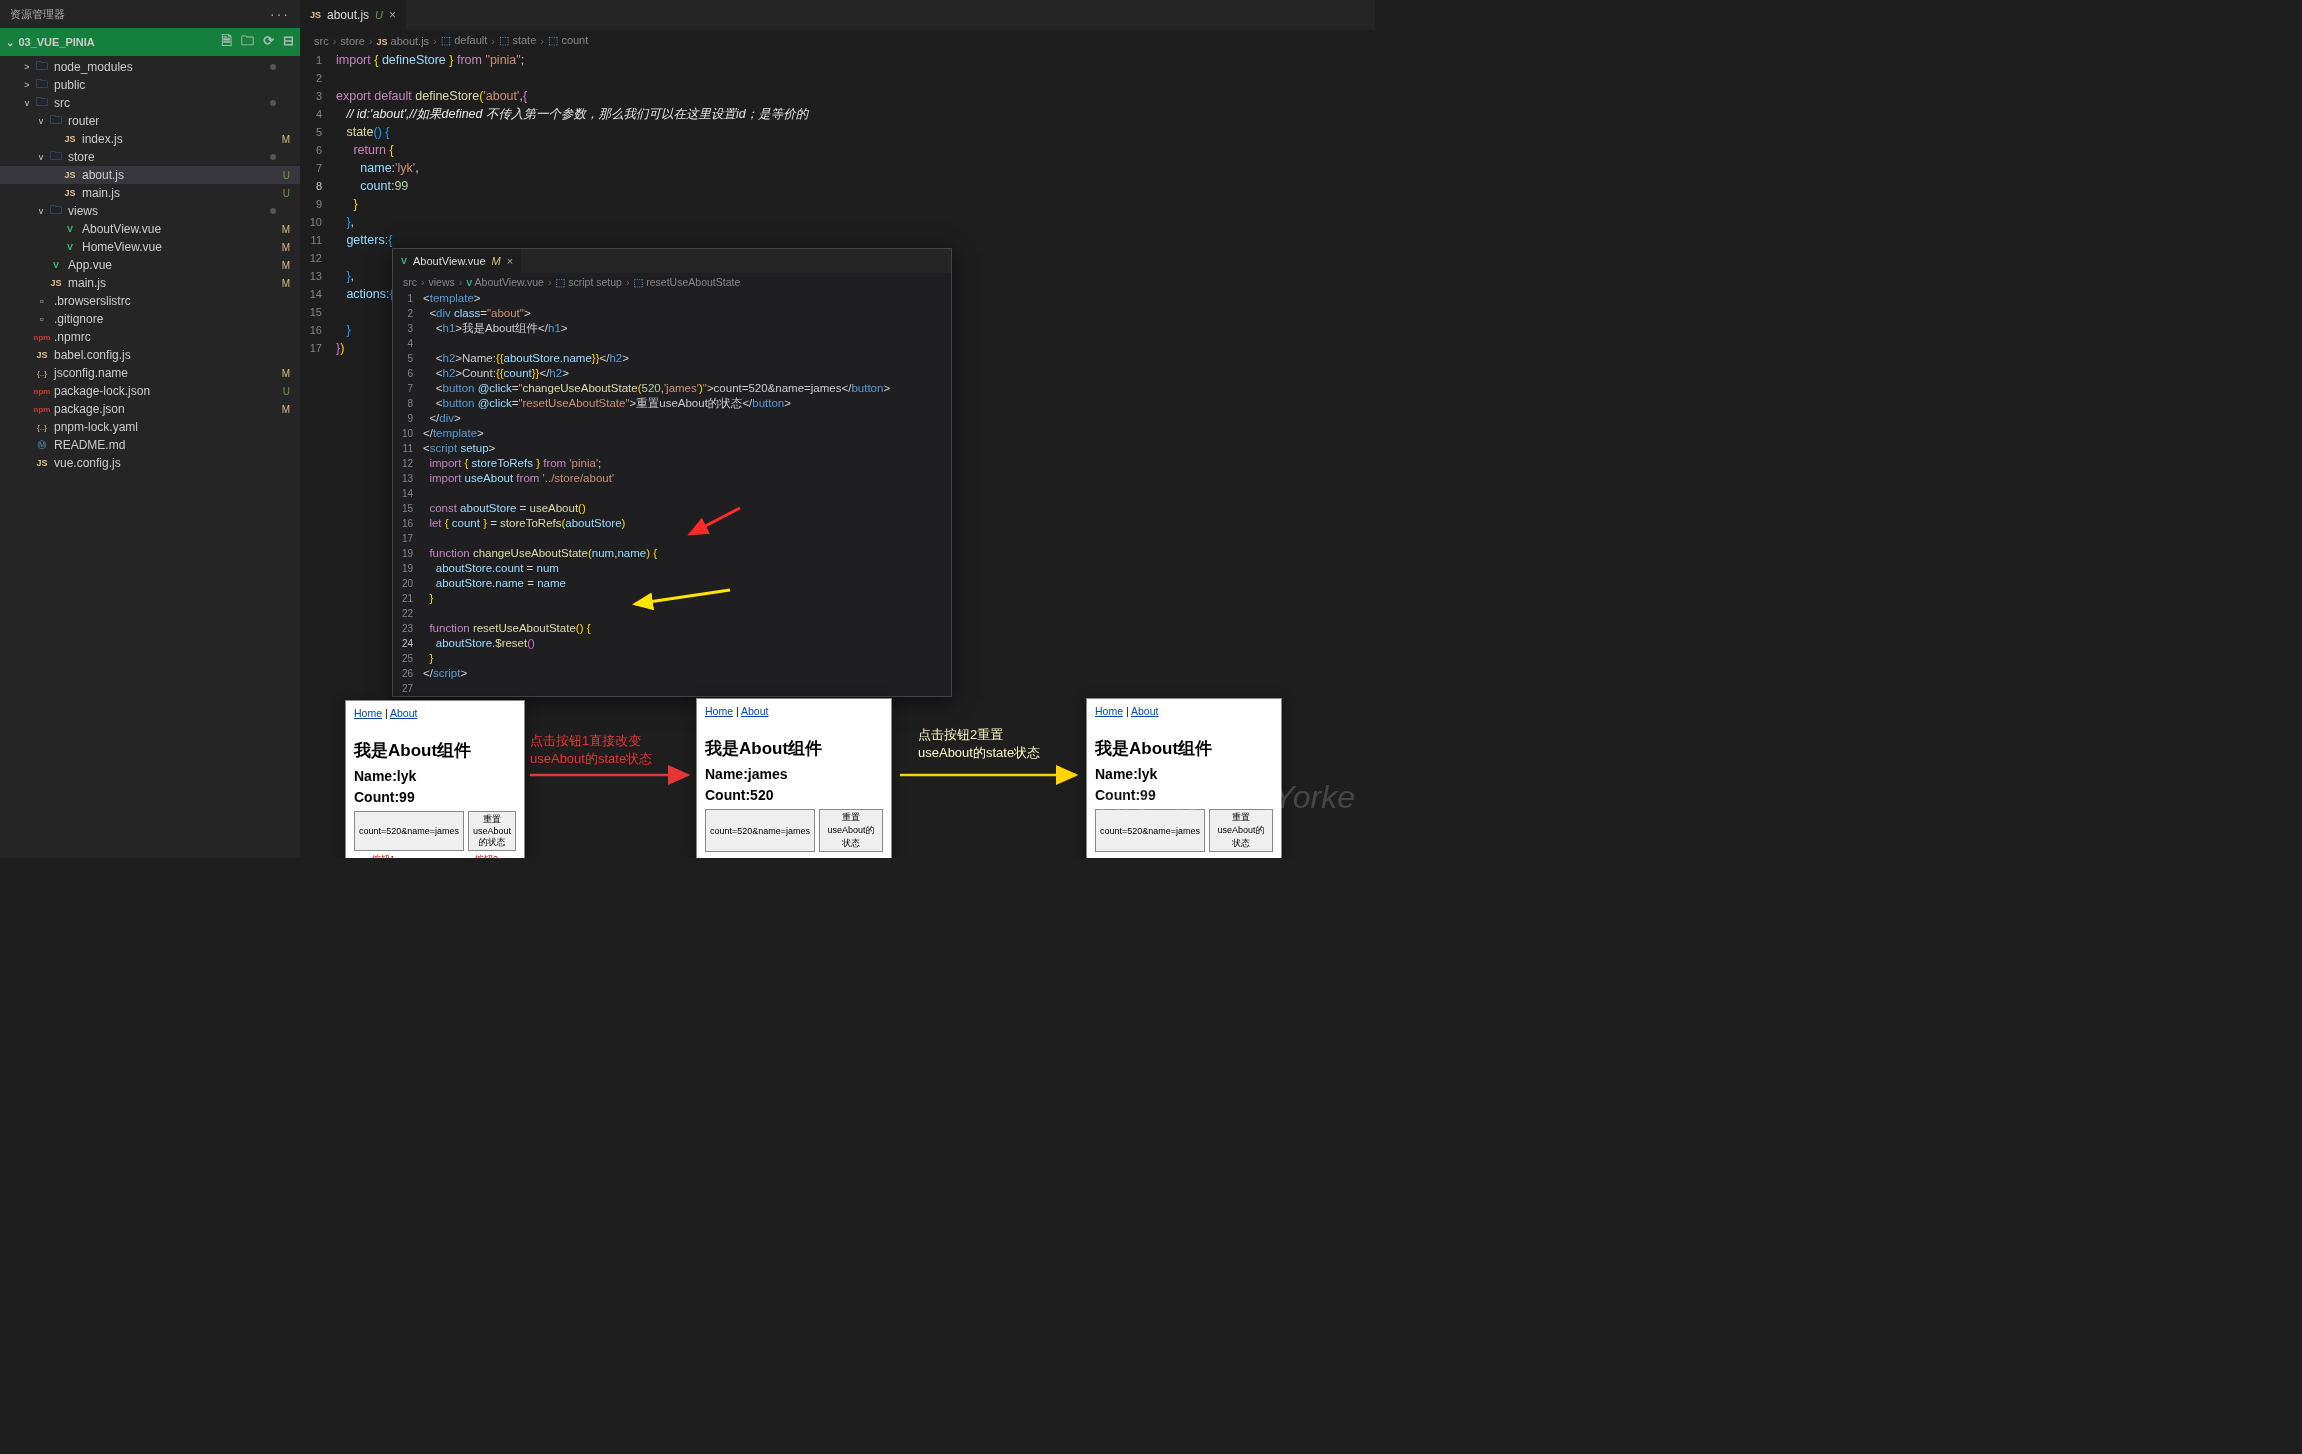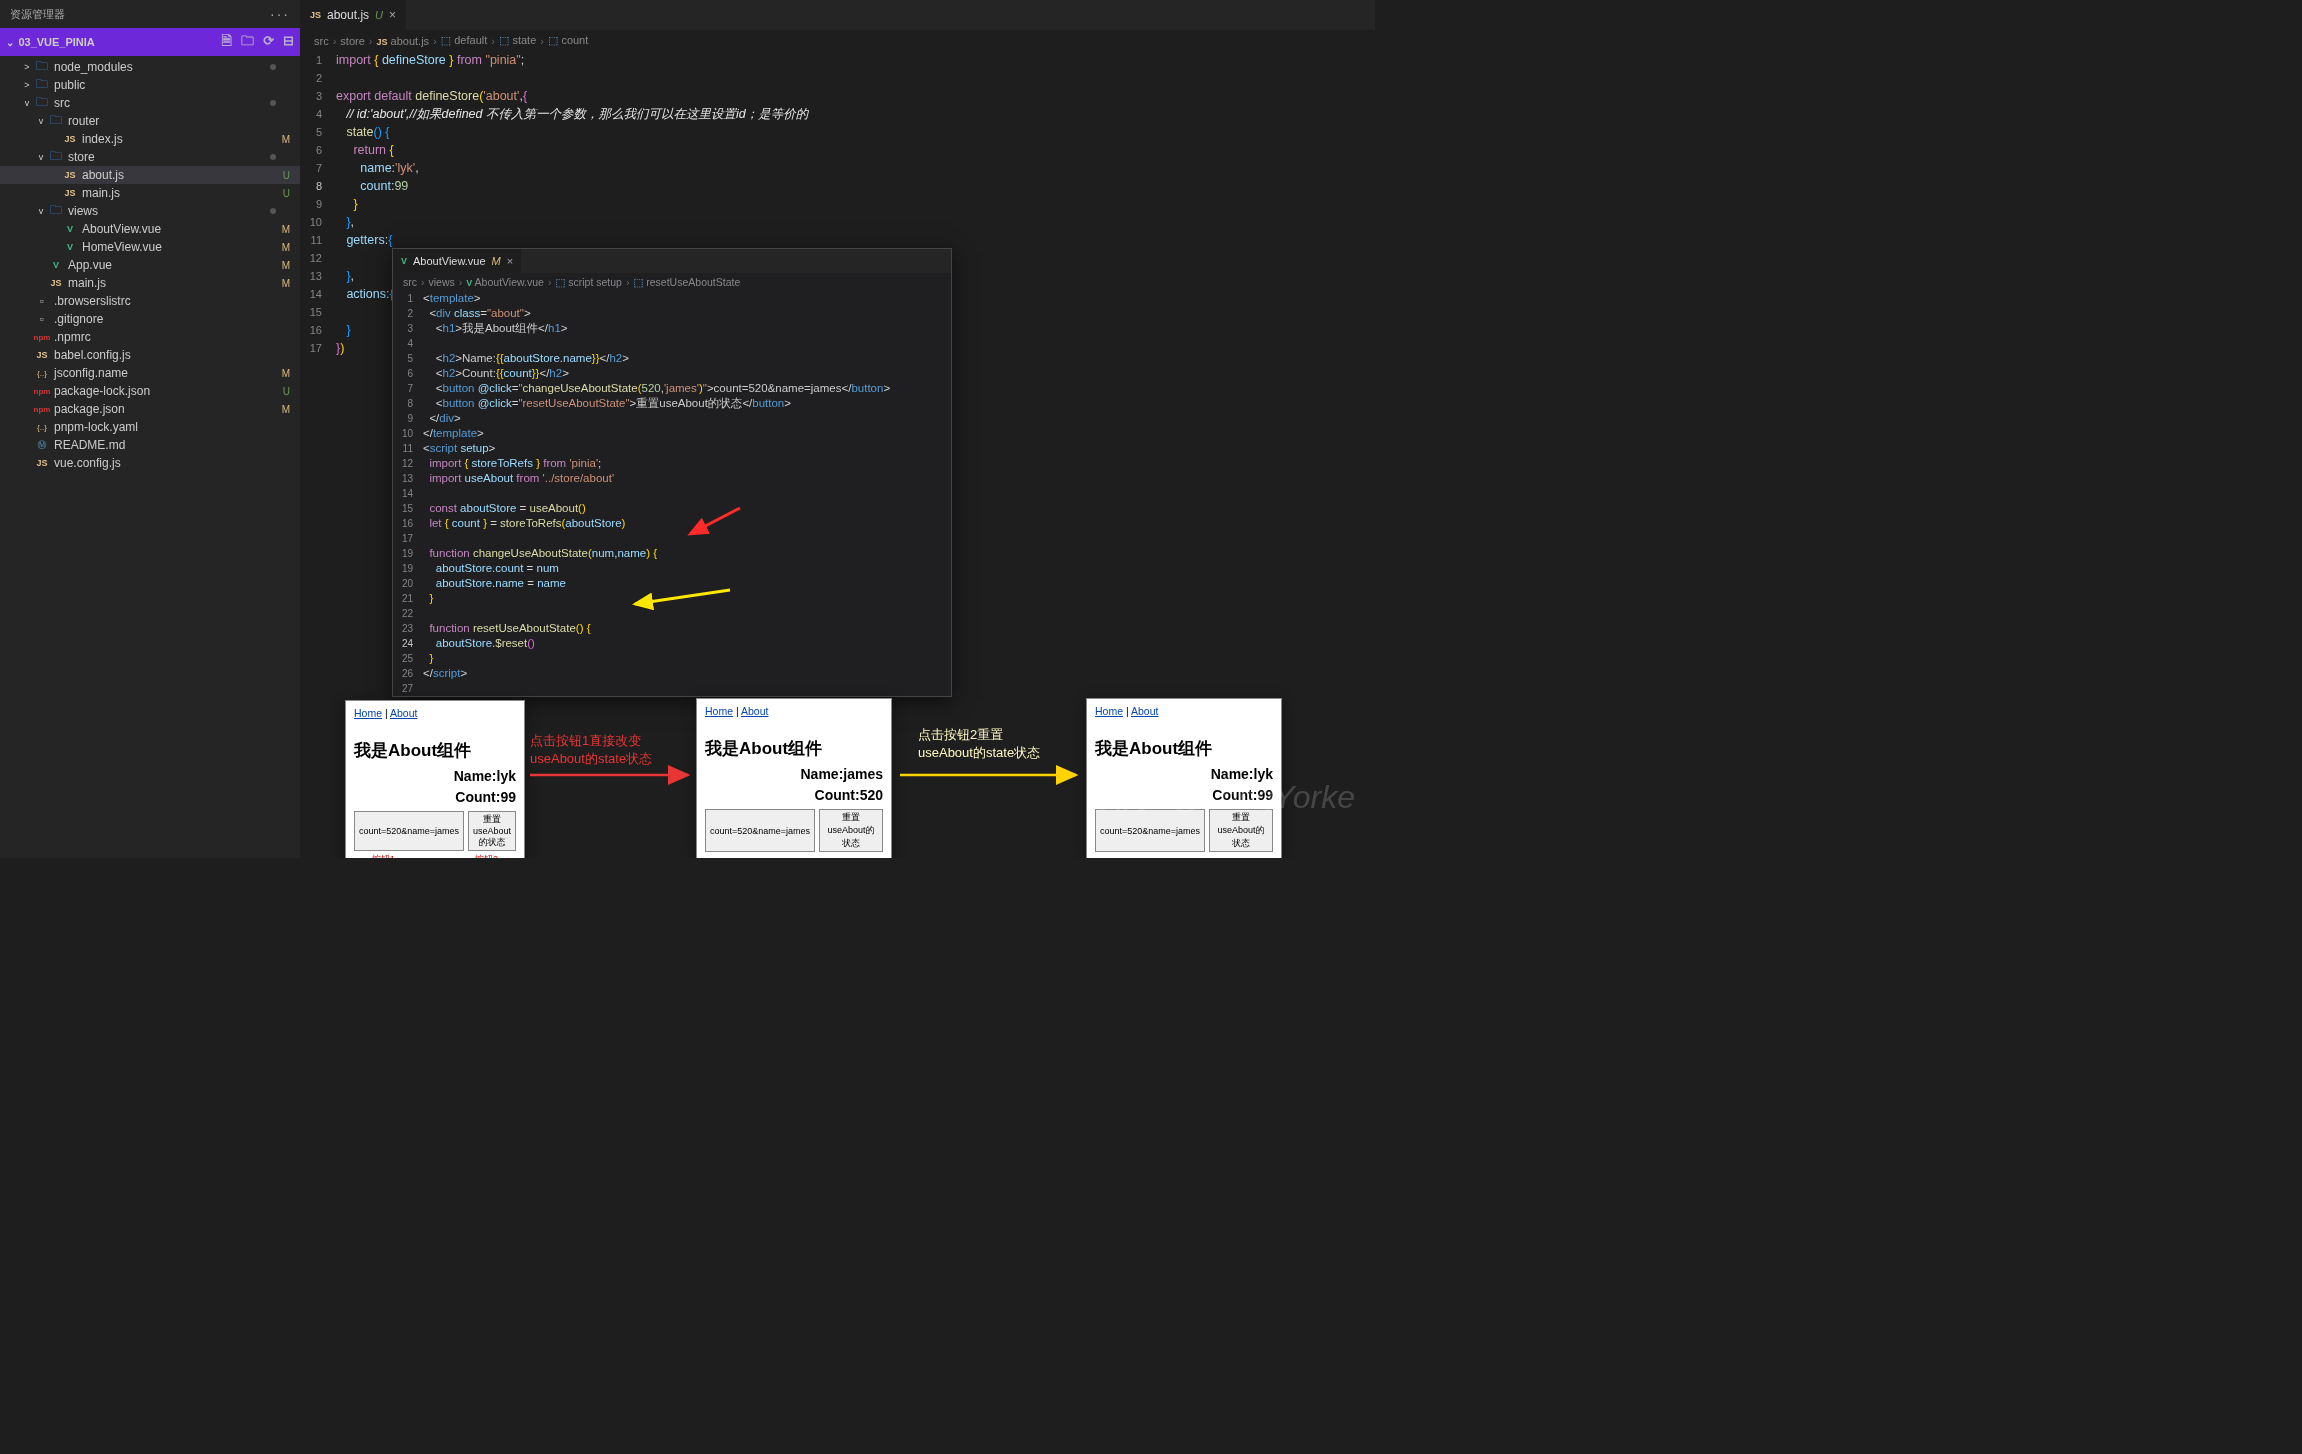--- a/index.html
+++ b/index.html
@@ -2,21 +2,21 @@
 <html><head>
 <meta charset="utf-8">
 <style>
 * { margin: 0; padding: 0; box-sizing: border-box; font-family: "Segoe UI", -apple-system, sans-serif; }
 body { background: #1e1e1e; color: #ccc; font-size: 12px; overflow: hidden; width: 1375px; height: 858px; position: relative; }
 
 
 .sidebar { position: absolute; left: 0; top: 0; width: 300px; height: 100%; background: #252526; }
 .sidebar-header { display: flex; justify-content: space-between; align-items: center; padding: 6px 10px; font-size: 11px; color: #aaa; }
 .sidebar-header .more { font-size: 14px; letter-spacing: 2px; cursor: pointer; }
-.project-header { display: flex; justify-content: space-between; align-items: center; background: #6d28d9; padding: 3px 6px; font-size: 11px; font-weight: 600; color: #ccc; gap: 24px; }
+.project-header { display: flex; justify-content: space-between; align-items: center; background: #15803d; padding: 3px 6px; font-size: 11px; font-weight: 600; color: #ccc; gap: 24px; }
 .project-header .chev { margin-right: 4px; font-size: 10px; }
 .project-header .actions span { margin-left: 6px; opacity: .8; cursor: pointer; font-size: 13px; }
 
 .tree { padding: 2px 0; }
 .tree-item { display: flex; align-items: center; padding: 2px 0; height: 18px; position: relative; cursor: pointer; }
 .tree-item.active { background: #37373d; }
 .tree-item .icon-wrap { display: inline-flex; width: 16px; justify-content: center; margin-right: 4px; }
 .tree-item .chev { width: 14px; text-align: center; font-size: 9px; color: #ccc; }
 .tree-item .name { flex: 1; color: #ccc; }
 .tree-item .status { position: absolute; right: 10px; font-size: 10px; }
@@ -74,21 +74,21 @@
 .popup-editor .tab { font-size: 11px; padding: 0 8px; }
 .popup-editor .breadcrumb { padding: 3px 10px; font-size: 10.5px; }
 .popup-editor .code-area { font-size: 11.5px; line-height: 15px; }
 .popup-editor .gutter { width: 30px; padding-right: 10px; font-size: 10px; }
 
 
 .preview { position: absolute; background: #fff; color: #000; border: 1px solid #888; padding: 6px 8px 8px; font-family: Arial, sans-serif; box-shadow: 0 2px 12px rgba(0,0,0,.4); }
 .preview .nav { font-size: 10.5px; margin-bottom: 20px; }
 .preview .nav a { color: #0645ad; text-decoration: underline; cursor: pointer; }
 .preview h1 { font-size: 17px; margin: 6px 0; font-weight: bold; }
-.preview h2 { font-size: 14px; margin: 5px 0; font-weight: bold; text-align: right; }
+.preview h2 { font-size: 14px; margin: 5px 0; font-weight: bold; }
 .preview .btns { margin-top: 6px; display: flex; gap: 4px; }
 .preview .btns button { font-size: 9px; padding: 1px 4px; background: #efefef; border: 1px solid #888; cursor: pointer; }
 .preview .sub { display: flex; justify-content: space-between; font-size: 9px; color: #c00; margin-top: 2px; padding: 0 18px; }
 
 .anno { position: absolute; font-size: 13px; pointer-events: none; }
 .anno.red { color: #e83535; }
 .anno.yellow { color: #fef9c3; }
 
 .watermark { position: absolute; right: 20px; bottom: 40px; color: rgba(255,255,255,.18); font-size: 32px; font-style: italic; display: flex; align-items: center; gap: 10px; pointer-events: none; }
 .watermark .zh { font-style: normal; font-weight: 600; font-size: 30px; }

